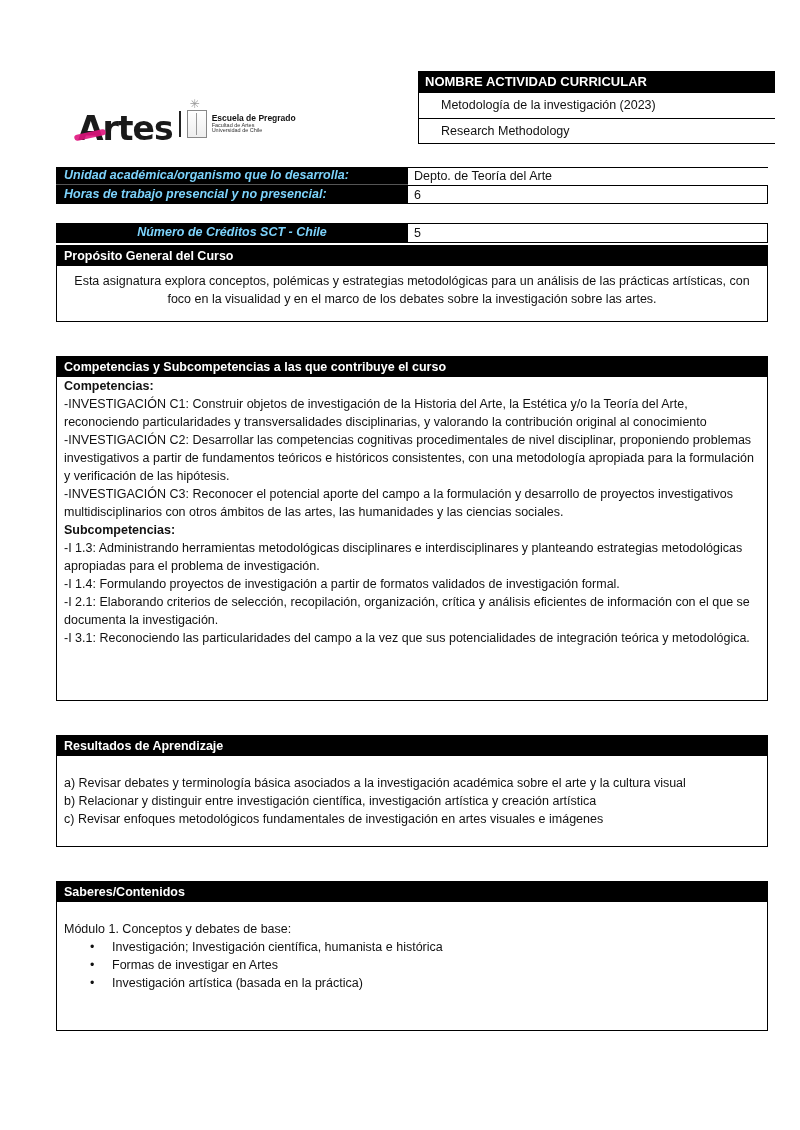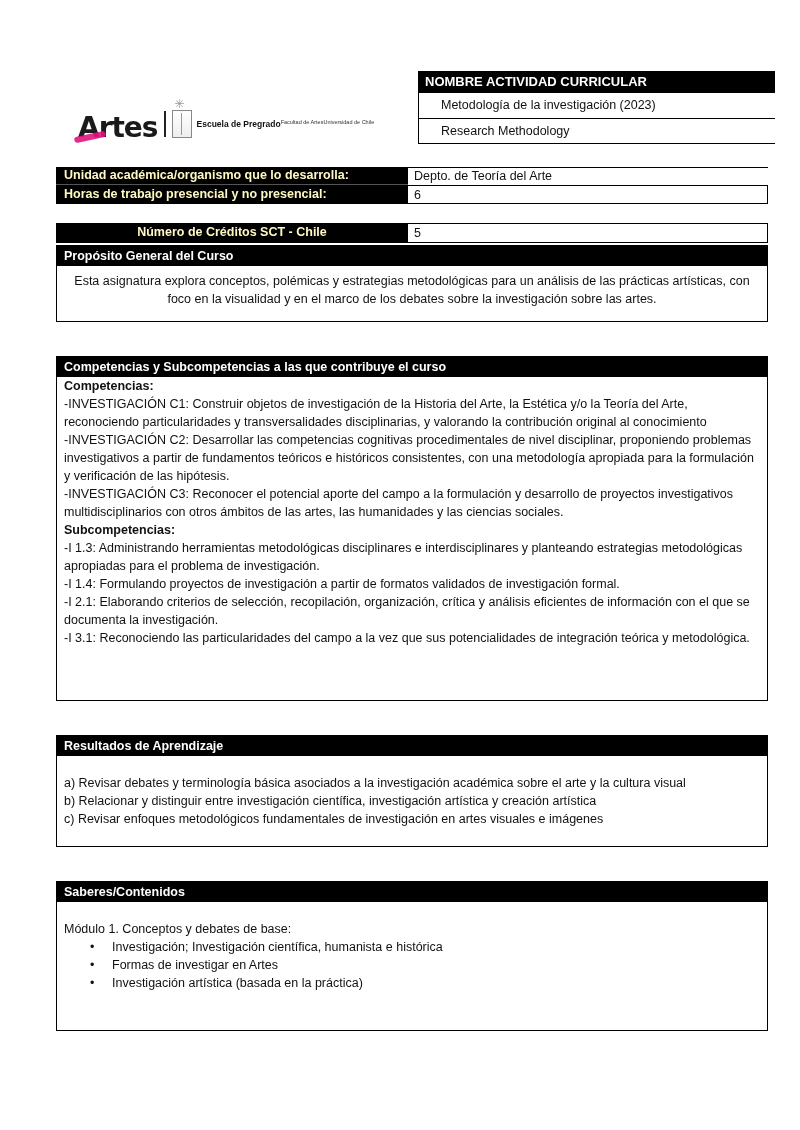--- a/index.html
+++ b/index.html
@@ -5,59 +5,59 @@
   html, body { margin: 0; padding: 0; background: #ffffff; }
   body {
     width: 800px; height: 1130px; position: relative; overflow: hidden;
     font-family: "Liberation Sans", sans-serif; color: #111;
   }
   .abs { position: absolute; }
 
   
   .logo { left: 78px; top: 104px; height: 40px; display: flex; align-items: center; }
   .logo-artes {
-    font-family: "DejaVu Sans", sans-serif; font-size: 28px; font-weight: bold;
+    font-family: "DejaVu Sans", sans-serif; font-size: 33px; font-weight: bold;
     letter-spacing: -1px; color: #1a1a1a; position: relative; line-height: 1; margin-top: 8px;
   }
   .logo-swoosh {
     position: absolute; left: -4px; top: 20px; width: 32px; height: 6px;
     background: #e0147e; border-radius: 6px; transform: rotate(-12deg); opacity: 0.9;
   }
   .logo-sep { width: 2px; height: 26px; background: #222; margin: 0 6px 0 6px; }
   .logo-crest {
     width: 18px; height: 26px; border: 1px solid #888; position: relative; margin-right: 5px;
     background: linear-gradient(#fff, #eee);
   }
   .logo-crest::before {
     content: "✳"; position: absolute; top: -14px; left: 2px; font-size: 12px; color: #999;
   }
   .logo-crest::after {
     content: ""; position: absolute; left: 8px; top: 2px; width: 1px; height: 22px; background: #999;
   }
-  .logo-text { display: flex; flex-direction: row; line-height: 1; }
+  .logo-text { display: flex; flex-direction: column; line-height: 1; }
   .logo-school { font-size: 8.5px; font-weight: bold; color: #111; }
   .logo-sub { font-size: 5.5px; color: #333; }
 
   
   .hdr { left: 418px; top: 71px; width: 357px; }
   .hdr-title {
     background: #000; color: #fff; font-weight: bold; font-size: 13px;
     height: 22px; line-height: 22px; padding-left: 7px;
   }
   .hdr-row {
     border-left: 1.5px solid #000; border-bottom: 1.5px solid #000;
     height: 24px; line-height: 24px; font-size: 12.5px; padding-left: 22px;
   }
   .hdr-row.first { height: 25px; line-height: 25px; }
 
   
   .info { left: 56px; width: 712px; display: flex; font-size: 12.5px; }
   .info .lab {
-    width: 352px; background: #000; color: #fef9c3; font-weight: bold;
-    padding-left: 8px; box-sizing: border-box;
+    width: 352px; background: #000; color: #7dd3fc; font-weight: bold;
+    padding-left: 8px; box-sizing: border-box; font-style: italic;
   }
   .info .lab.center { text-align: center; padding-left: 0; }
   .info .val {
     flex: 1; border: 1.5px solid #000; border-left: none; padding-left: 6px; background: #fff;
     box-sizing: border-box;
   }
   .info.row1 { top: 167px; height: 18px; line-height: 17px; }
   .info.row1 .val { border-top: 1px solid #000; border-right: none; border-bottom: none; }
   .info.row1 .lab { border-bottom: 1px solid #555; }
   .info.row2 { top: 185px; height: 19px; line-height: 18px; }

